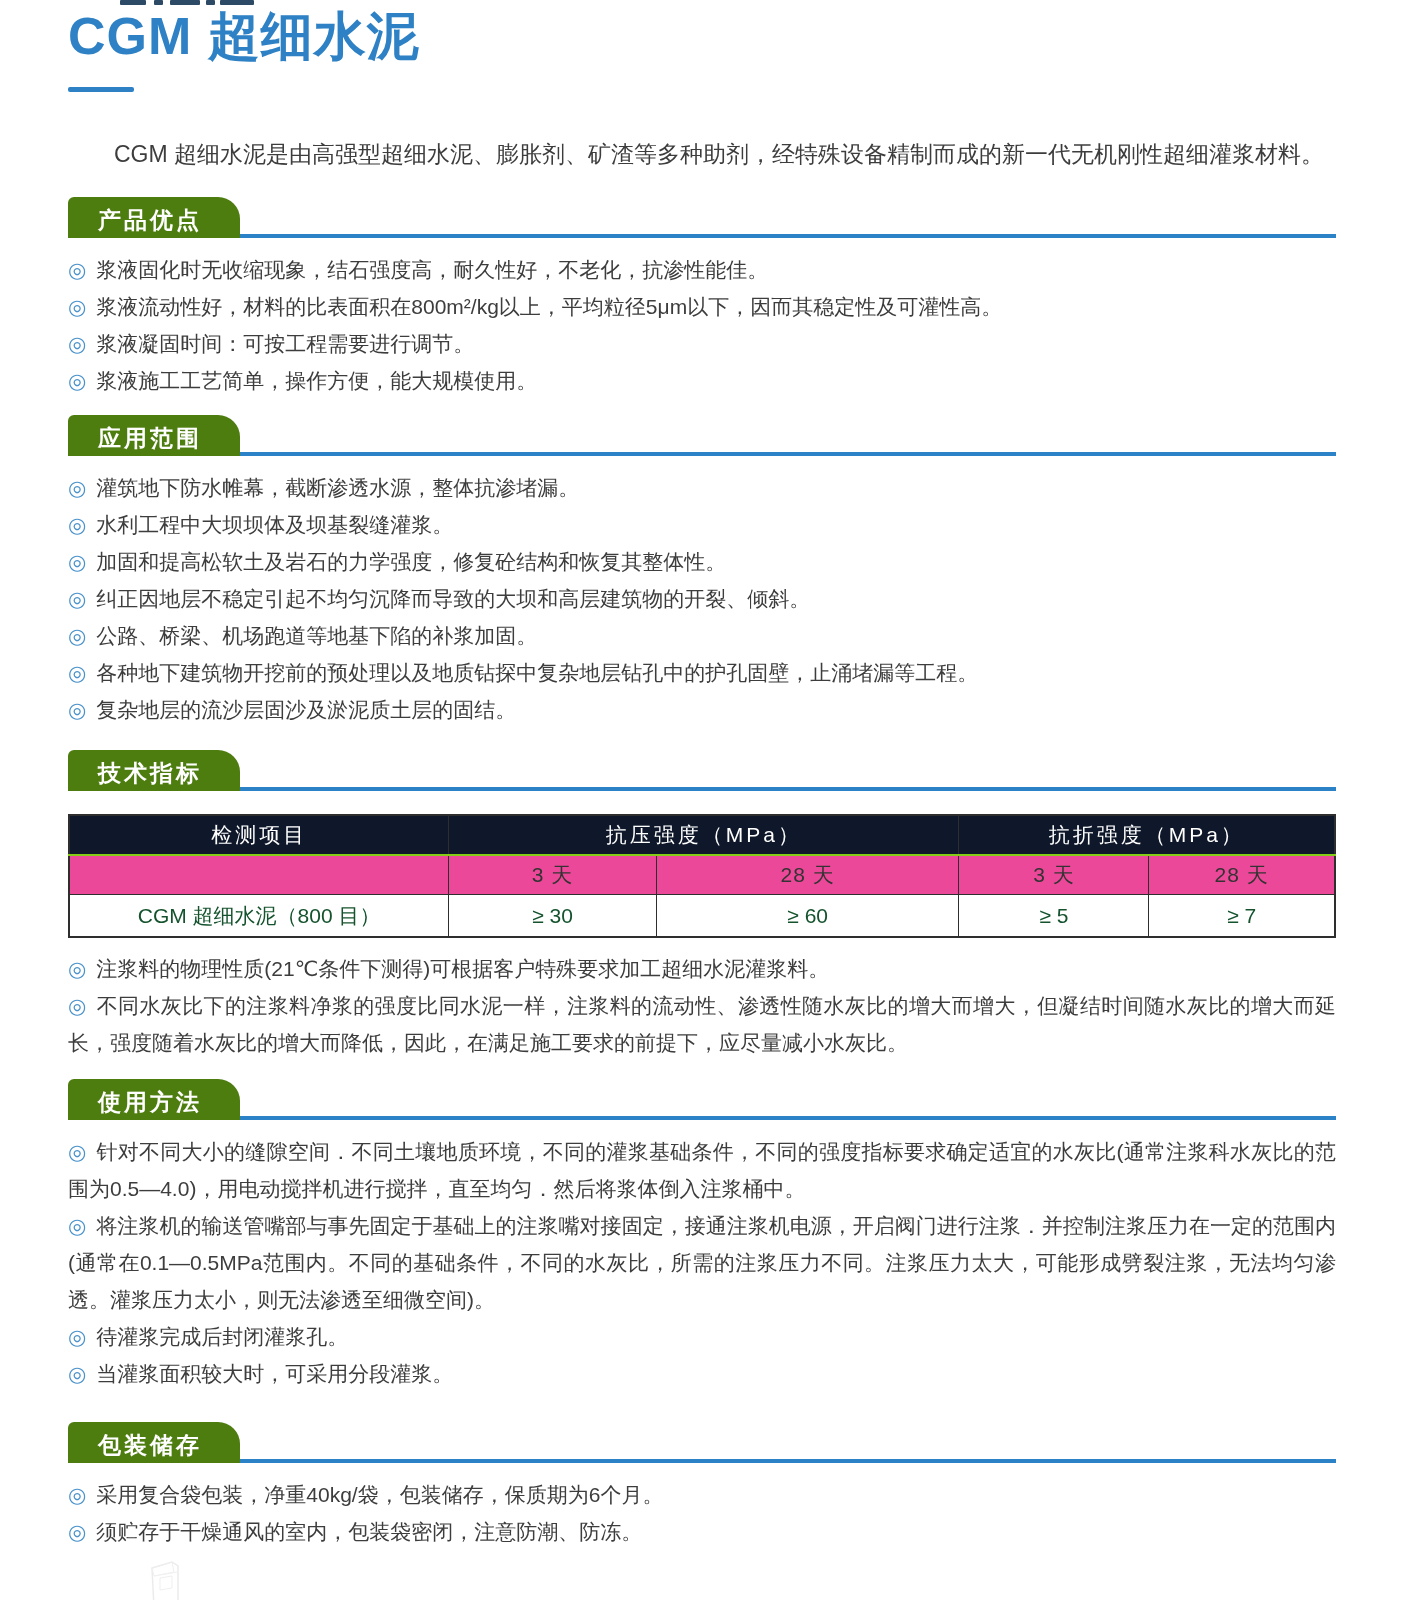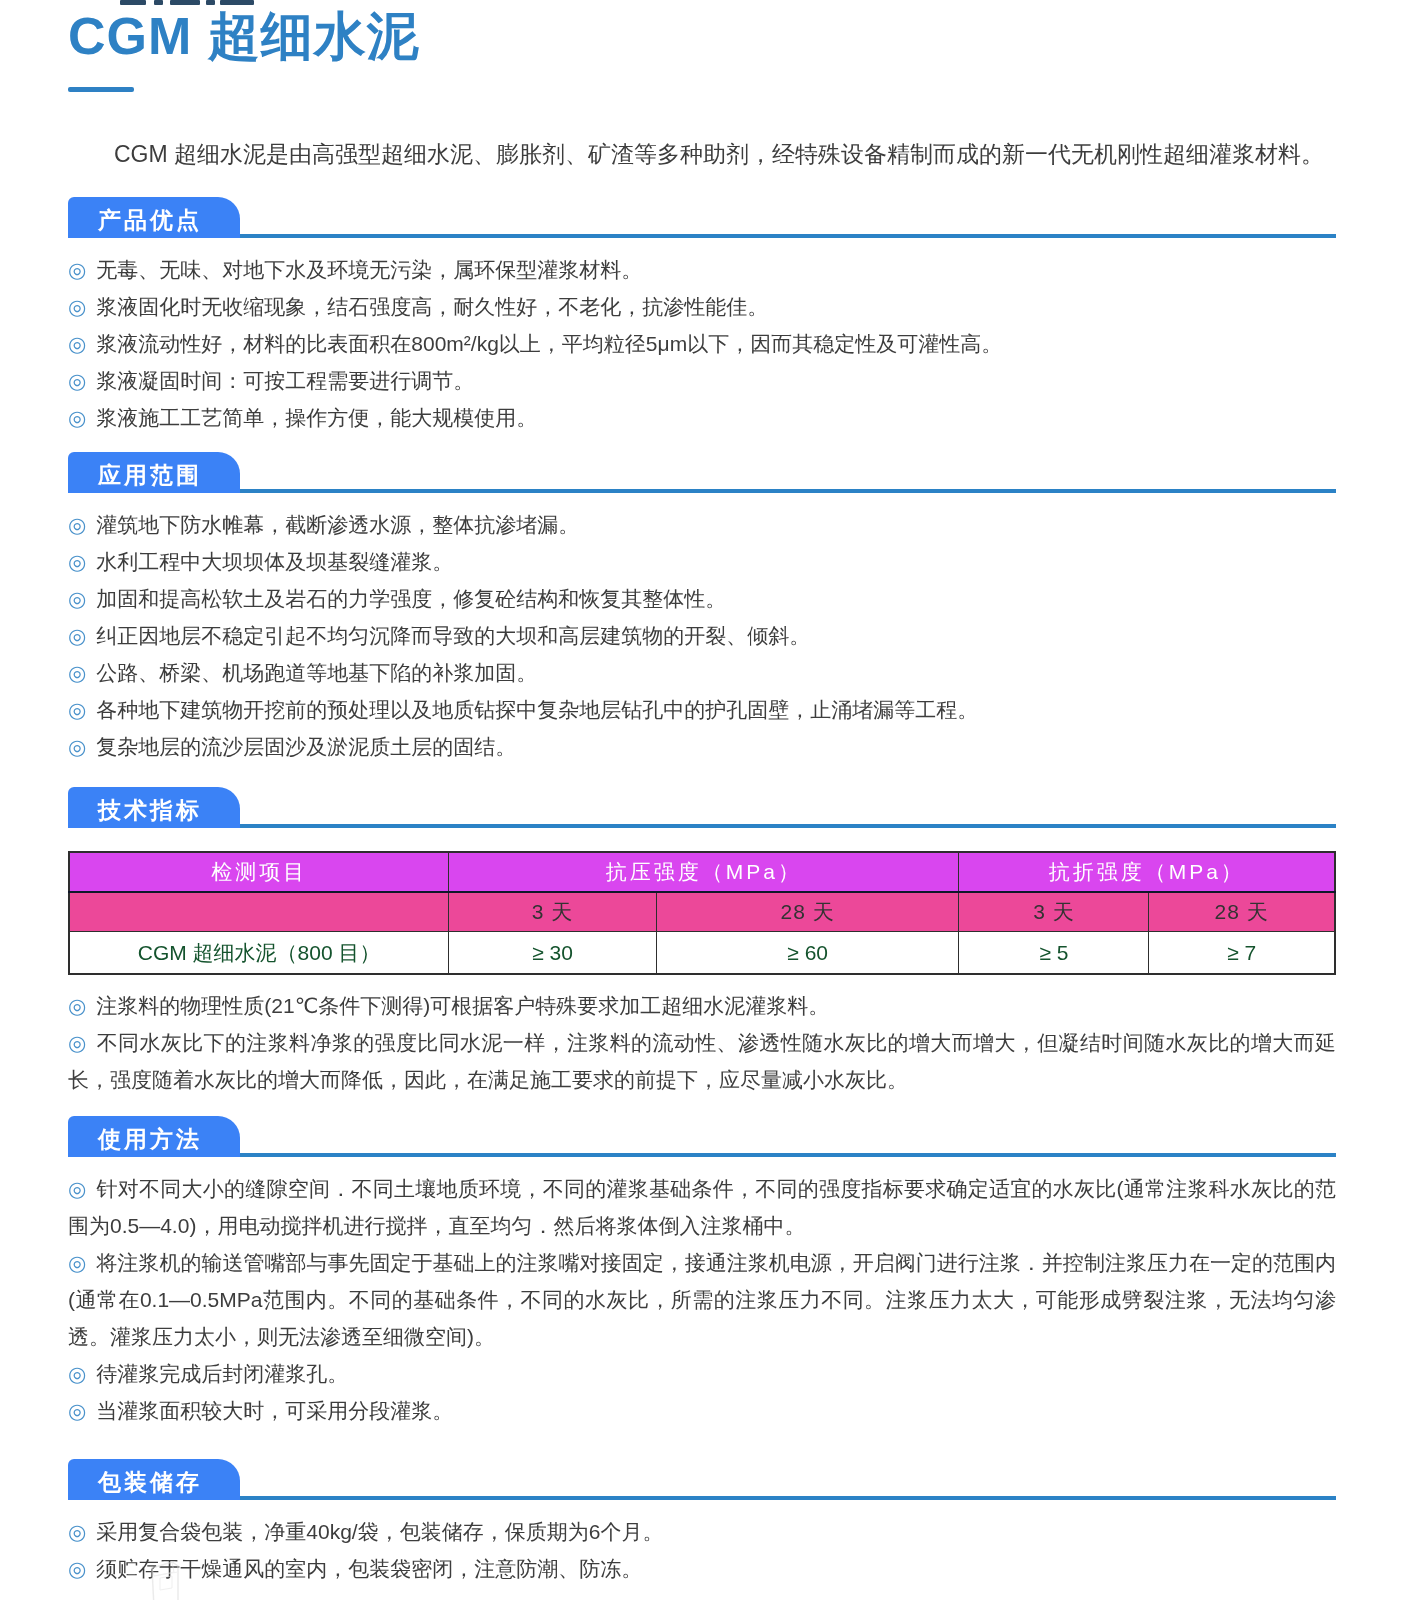--- a/index.html
+++ b/index.html
@@ -31,21 +31,21 @@
     font-size:23px;line-height:33px;text-indent:2em;color:#3d3d3d;
   }
 
   
   .sec{margin:0;}
   .sec-header{position:relative;height:41px;}
   .sec-rule{position:absolute;left:0;right:0;bottom:0;height:4px;background:#2b82c6;}
   .sec-badge{
     position:absolute;left:0;top:0;
     height:41px;min-width:172px;box-sizing:border-box;
-    background:#3b82f6;color:#ffffff;
+    background:#4d7c0f;color:#ffffff;
     font-size:23px;font-weight:bold;letter-spacing:3px;
     padding:8px 36px 0 30px;
     border-radius:6px 22px 0 0;
   }
 
   
   .blist{margin-top:13px;}
   .bitem{
     font-size:21px;line-height:37px;color:#3d3d3d;
     text-align:justify;
@@ -59,22 +59,22 @@
     width:100%;margin-top:23px;
     border-collapse:collapse;table-layout:fixed;
     font-size:21px;
   }
   .spec-table th,.spec-table td{
     border:1px solid #2e2e2e;text-align:center;vertical-align:middle;
     padding:0;
   }
   .spec-table{border:2px solid #2e2e2e;}
   .row-head th{
-    background:#d946ef;color:#ffffff;font-weight:normal;
-    height:38px;letter-spacing:3px;border-bottom:2px solid #0f172a;
+    background:#0f172a;color:#ffffff;font-weight:normal;
+    height:38px;letter-spacing:3px;border-bottom:2px solid #84cc16;
   }
   .row-sub td{
     background:#ec4899;color:#333333;height:38px;letter-spacing:1px;
   }
   .row-data td{height:41px;background:#ffffff;color:#14532d;}
 
   .notes{margin-top:12px;}
 
   
   .bag-sketch{position:absolute;left:138px;bottom:-8px;opacity:0.55;}
@@ -98,21 +98,20 @@
     <div class="title-underline"></div>
 
     <p class="intro">CGM 超细水泥是由高强型超细水泥、膨胀剂、矿渣等多种助剂，经特殊设备精制而成的新一代无机刚性超细灌浆材料。</p>
 
     <div class="sec" style="margin-top:26px">
       <div class="sec-header">
         <div class="sec-rule"></div>
         <div class="sec-badge">产品优点</div>
       </div>
       <div class="blist">
-        <div class="bitem"><span class="bullet">◎</span><span>无毒、无味、对地下水及环境无污染，属环保型灌浆材料。</span></div>
         <div class="bitem"><span class="bullet">◎</span><span>浆液固化时无收缩现象，结石强度高，耐久性好，不老化，抗渗性能佳。</span></div>
         <div class="bitem"><span class="bullet">◎</span><span>浆液流动性好，材料的比表面积在800m²/kg以上，平均粒径5μm以下，因而其稳定性及可灌性高。</span></div>
         <div class="bitem"><span class="bullet">◎</span><span>浆液凝固时间：可按工程需要进行调节。</span></div>
         <div class="bitem"><span class="bullet">◎</span><span>浆液施工工艺简单，操作方便，能大规模使用。</span></div>
       </div>
     </div>
 
     <div class="sec" style="margin-top:16px">
       <div class="sec-header">
         <div class="sec-rule"></div>

